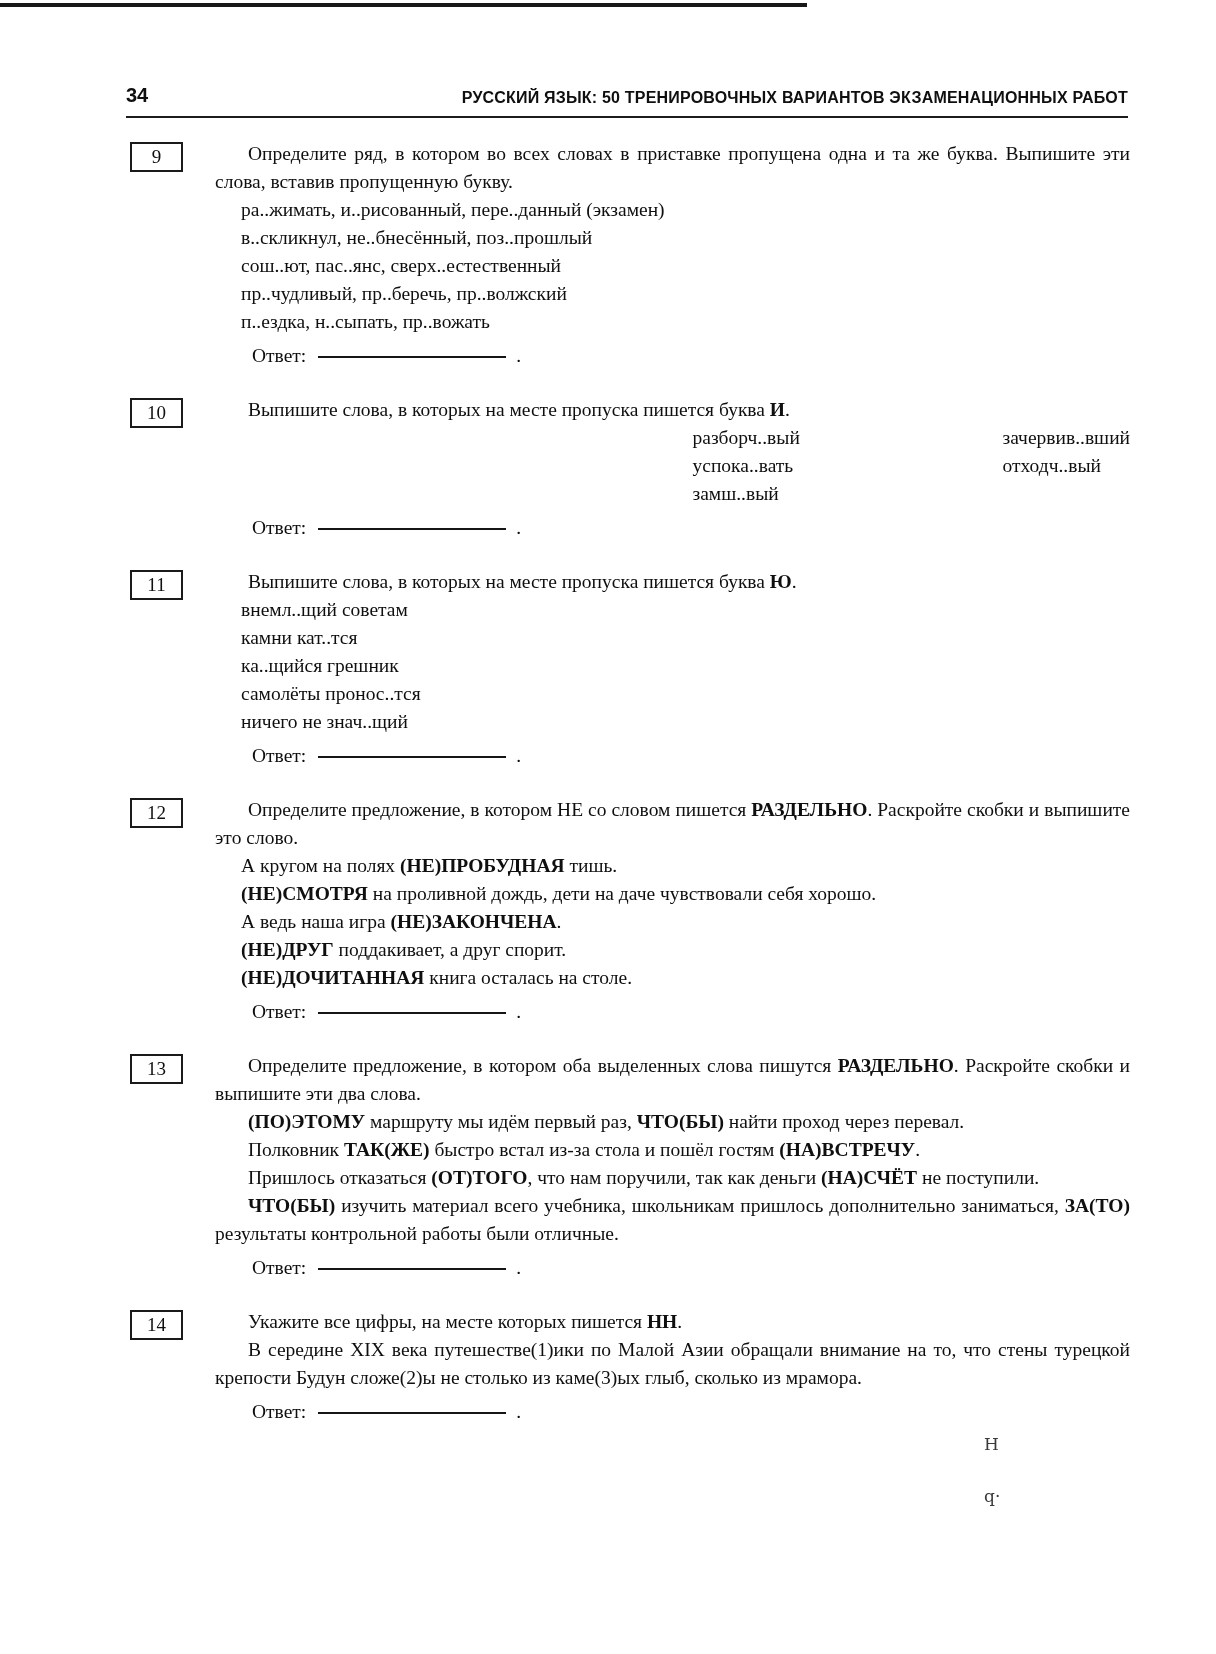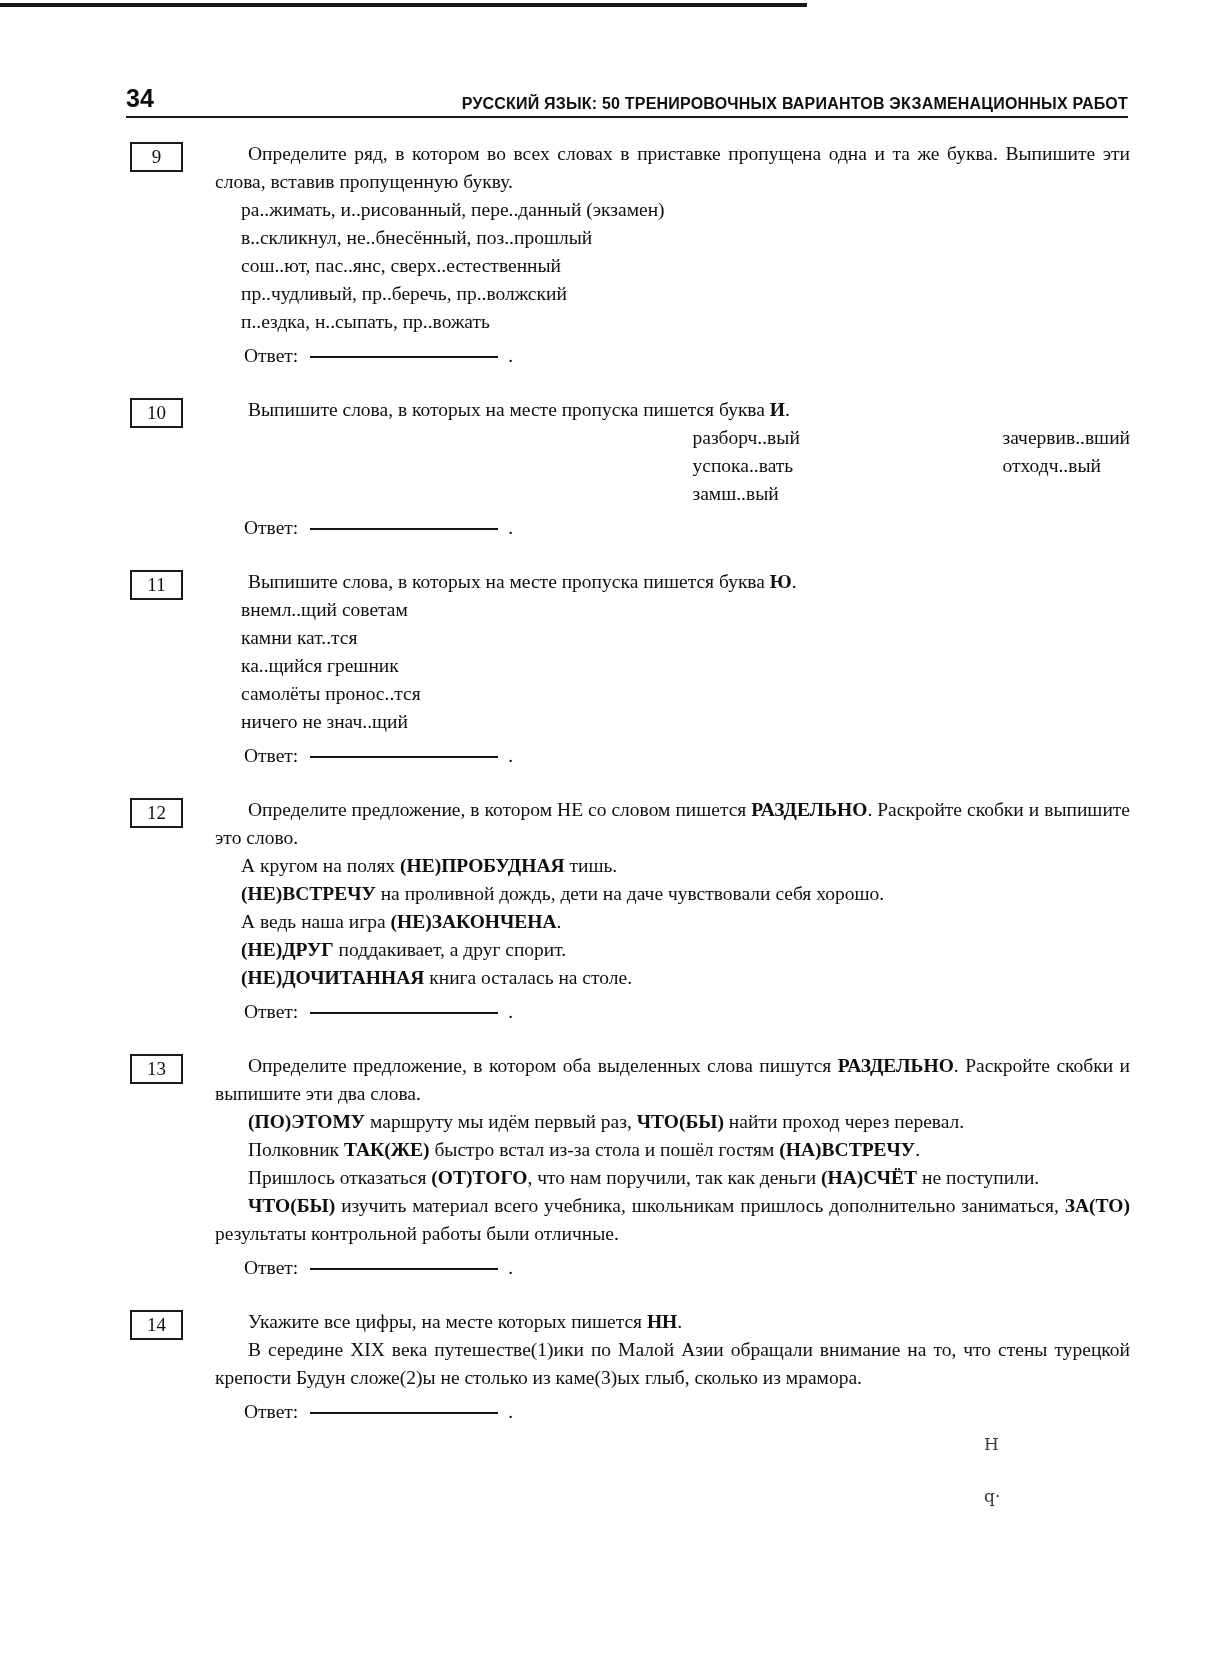--- a/index.html
+++ b/index.html
@@ -14,21 +14,21 @@
   }
   .scan-top {
     position:absolute; top:3px; left:0; width:807px; height:4px;
     background:#181818;
   }
   .pagehead {
     position:absolute; top:84px; left:126px; width:1002px;
     display:flex; justify-content:space-between; align-items:flex-end;
     font-family:"Liberation Sans","DejaVu Sans",sans-serif; font-weight:bold;
   }
-  .page-num { font-size:25px; }
+  .page-num { font-size:20px; }
   .head-title { font-size:16px; letter-spacing:0.2px; }
   .head-rule {
     position:absolute; top:116px; left:126px; width:1002px; height:2px;
     background:#1c1c1c;
   }
   .content { position:absolute; top:140px; left:130px; width:1000px; }
   .task {
     position:relative; padding-left:85px; margin-bottom:26px;
     font-size:19.5px; line-height:28px;
   }
@@ -36,21 +36,21 @@
     position:absolute; left:0; top:2px; width:53px; height:30px;
     border:2px solid #1a1a1a;
     display:flex; align-items:center; justify-content:center;
     font-size:19px; background:#fff;
   }
   .prompt { text-align:justify; text-indent:33px; }
   .opt { margin-left:26px; }
   .para { text-align:justify; text-indent:33px; }
   .cols { margin-left:33px; display:flex;justify-content:flex-end; }
   .col1 { width:310px; }
-  .answer { margin-left:29px; margin-top:6px; }
+  .answer { margin-left:37px; margin-top:6px; }
   .blank {
     display:inline-block; width:188px; height:0;
     border-top:2px solid #151515;
     vertical-align:middle; margin:0 10px 0 12px; position:relative; top:-1px;
   }
   .b { font-weight:bold; }
   .stray {
     position:absolute; color:#3a3a3a; font-size:17px;
     font-family:"DejaVu Serif",serif;
   }
@@ -112,21 +112,21 @@
     <div class="opt">ничего не знач..щий</div>
     <div class="answer">
       <span>Ответ:</span><span class="blank"></span><span>.</span>
     </div>
   </section>
 
   <section class="task">
     <div class="numbox">12</div>
     <p class="prompt"><span>Определите предложение, в котором НЕ со словом пишется </span><span class="b">РАЗДЕЛЬНО</span><span>. Раскройте скобки и выпишите это слово.</span></p>
     <div class="opt"><span>А кругом на полях </span><span class="b">(НЕ)ПРОБУДНАЯ</span><span> тишь.</span></div>
-    <div class="opt"><span class="b">(НЕ)ВСТРЕЧУ</span><span> на проливной дождь, дети на даче чувствовали себя хорошо.</span></div>
+    <div class="opt"><span class="b">(НЕ)СМОТРЯ</span><span> на проливной дождь, дети на даче чувствовали себя хорошо.</span></div>
     <div class="opt"><span>А ведь наша игра </span><span class="b">(НЕ)ЗАКОНЧЕНА</span><span>.</span></div>
     <div class="opt"><span class="b">(НЕ)ДРУГ</span><span> поддакивает, а друг спорит.</span></div>
     <div class="opt"><span class="b">(НЕ)ДОЧИТАННАЯ</span><span> книга осталась на столе.</span></div>
     <div class="answer">
       <span>Ответ:</span><span class="blank"></span><span>.</span>
     </div>
   </section>
 
   <section class="task">
     <div class="numbox">13</div>

